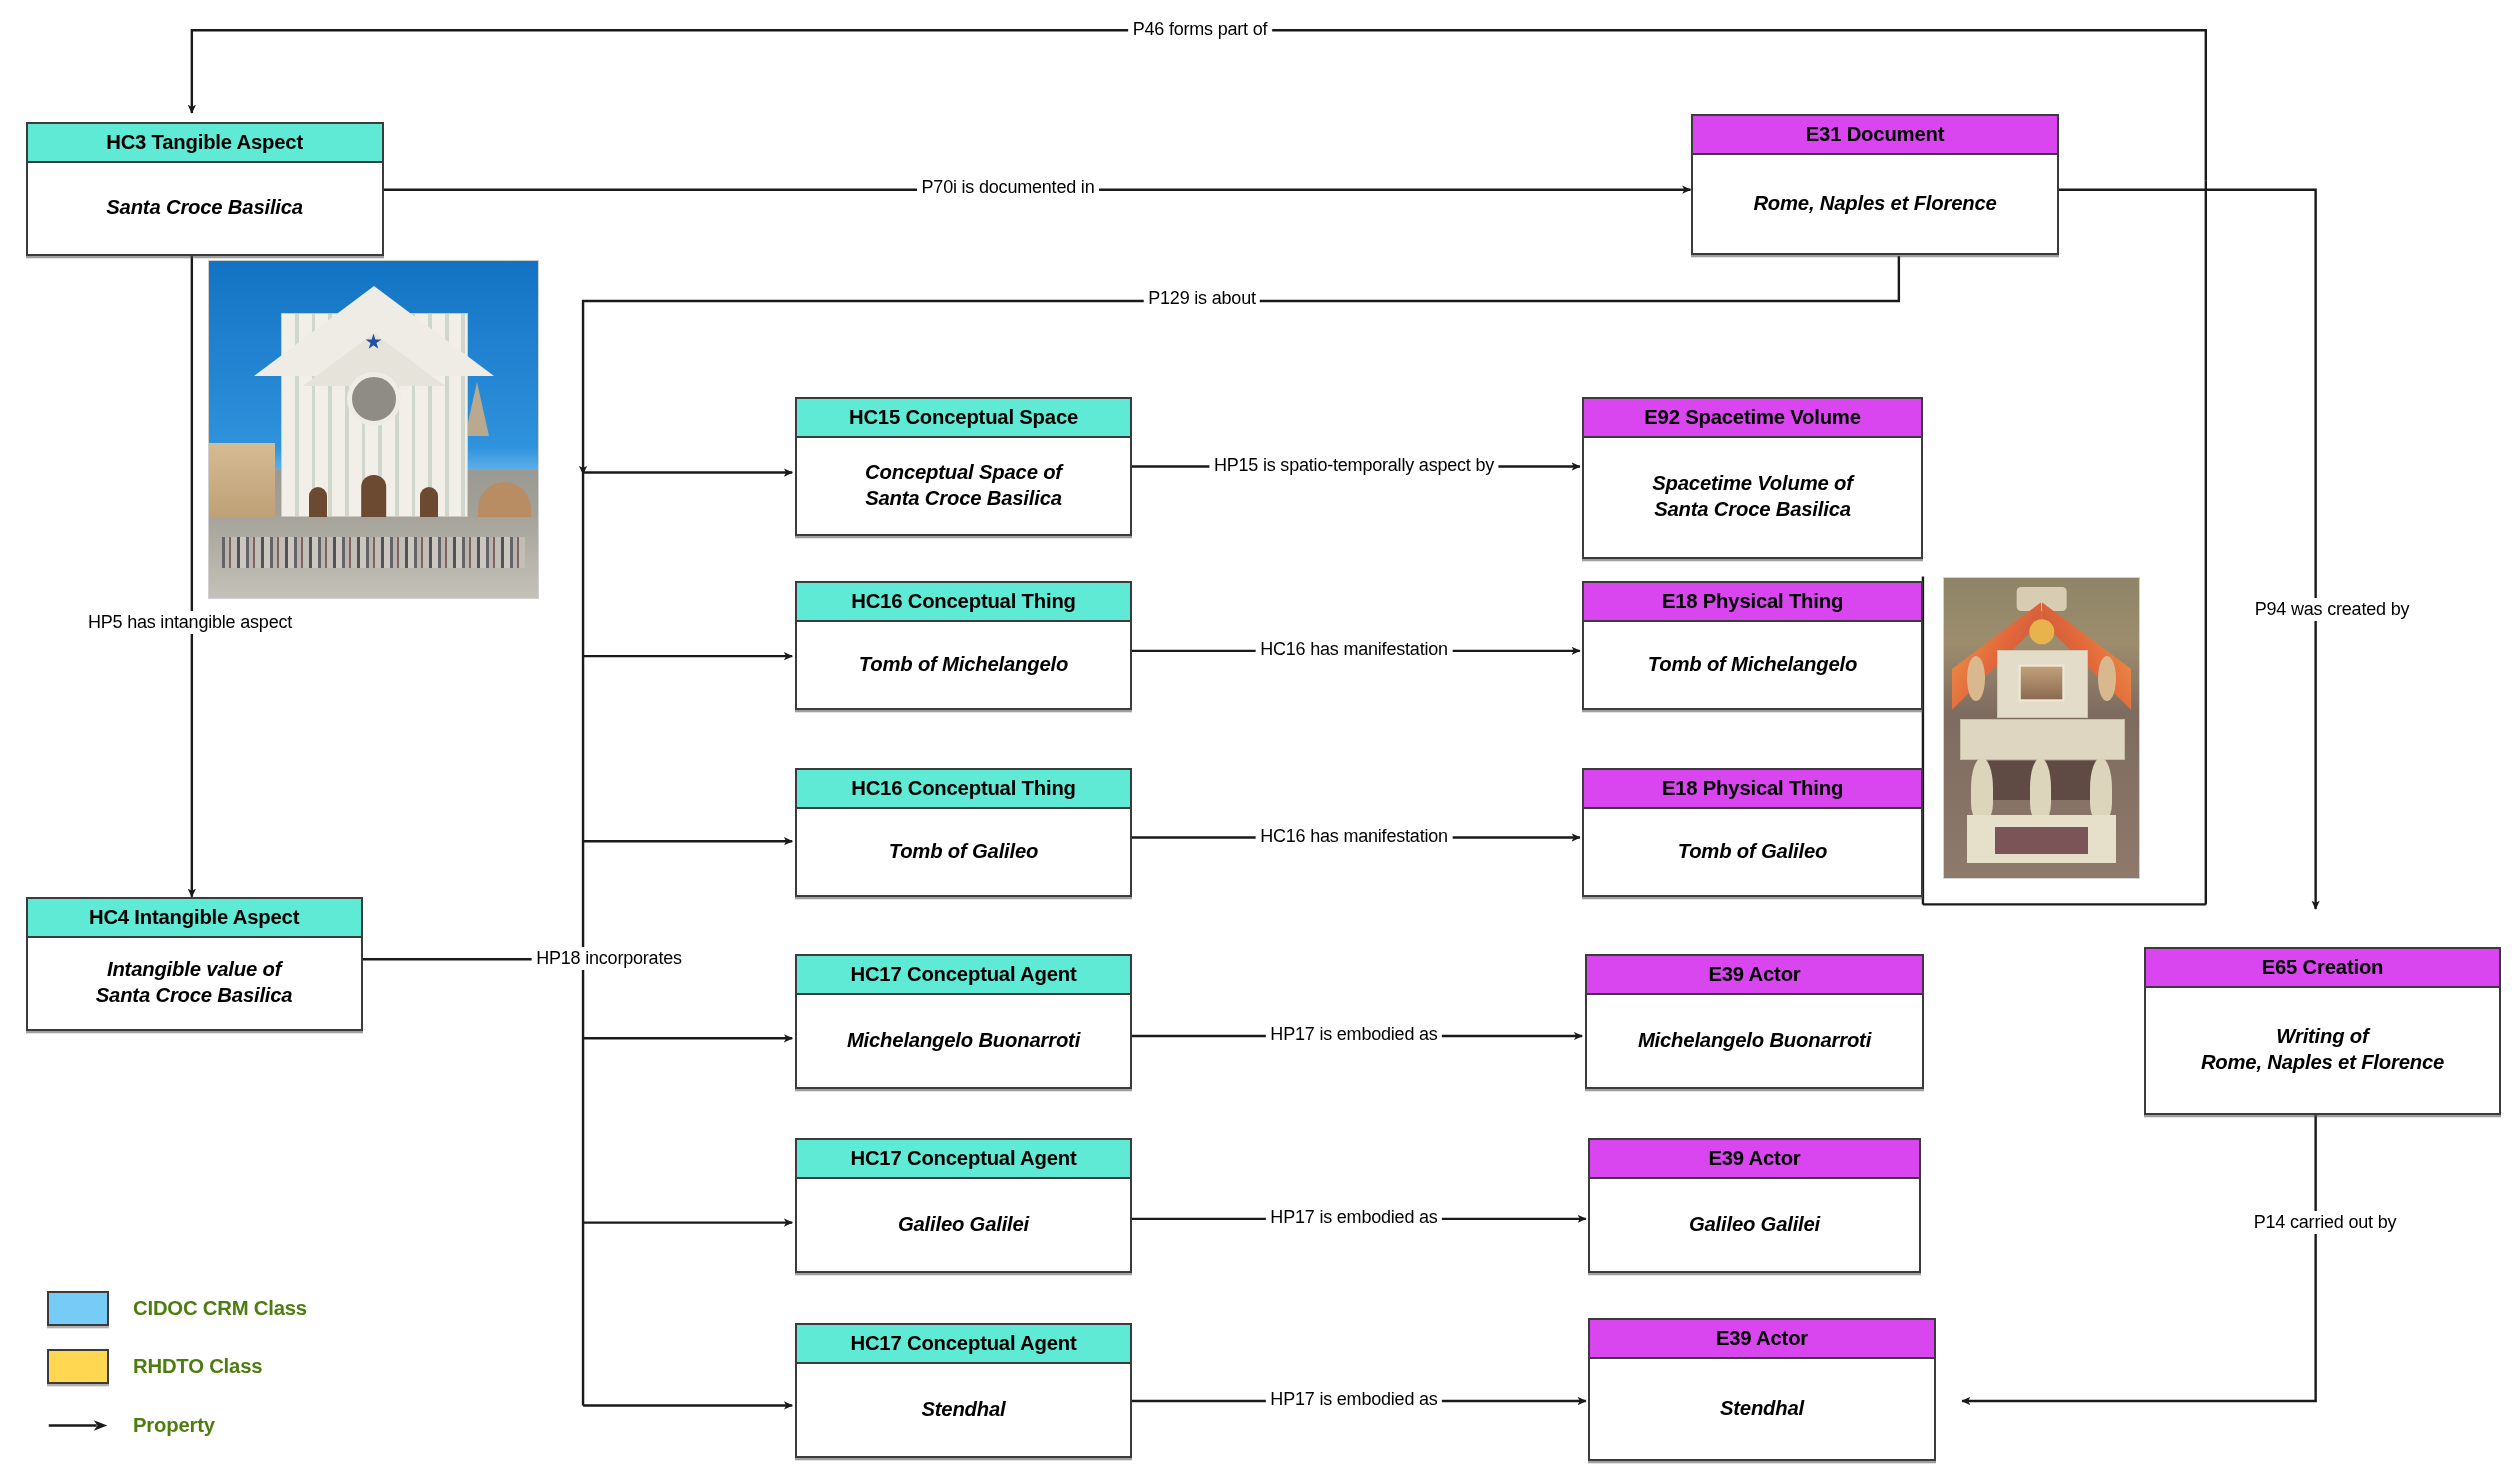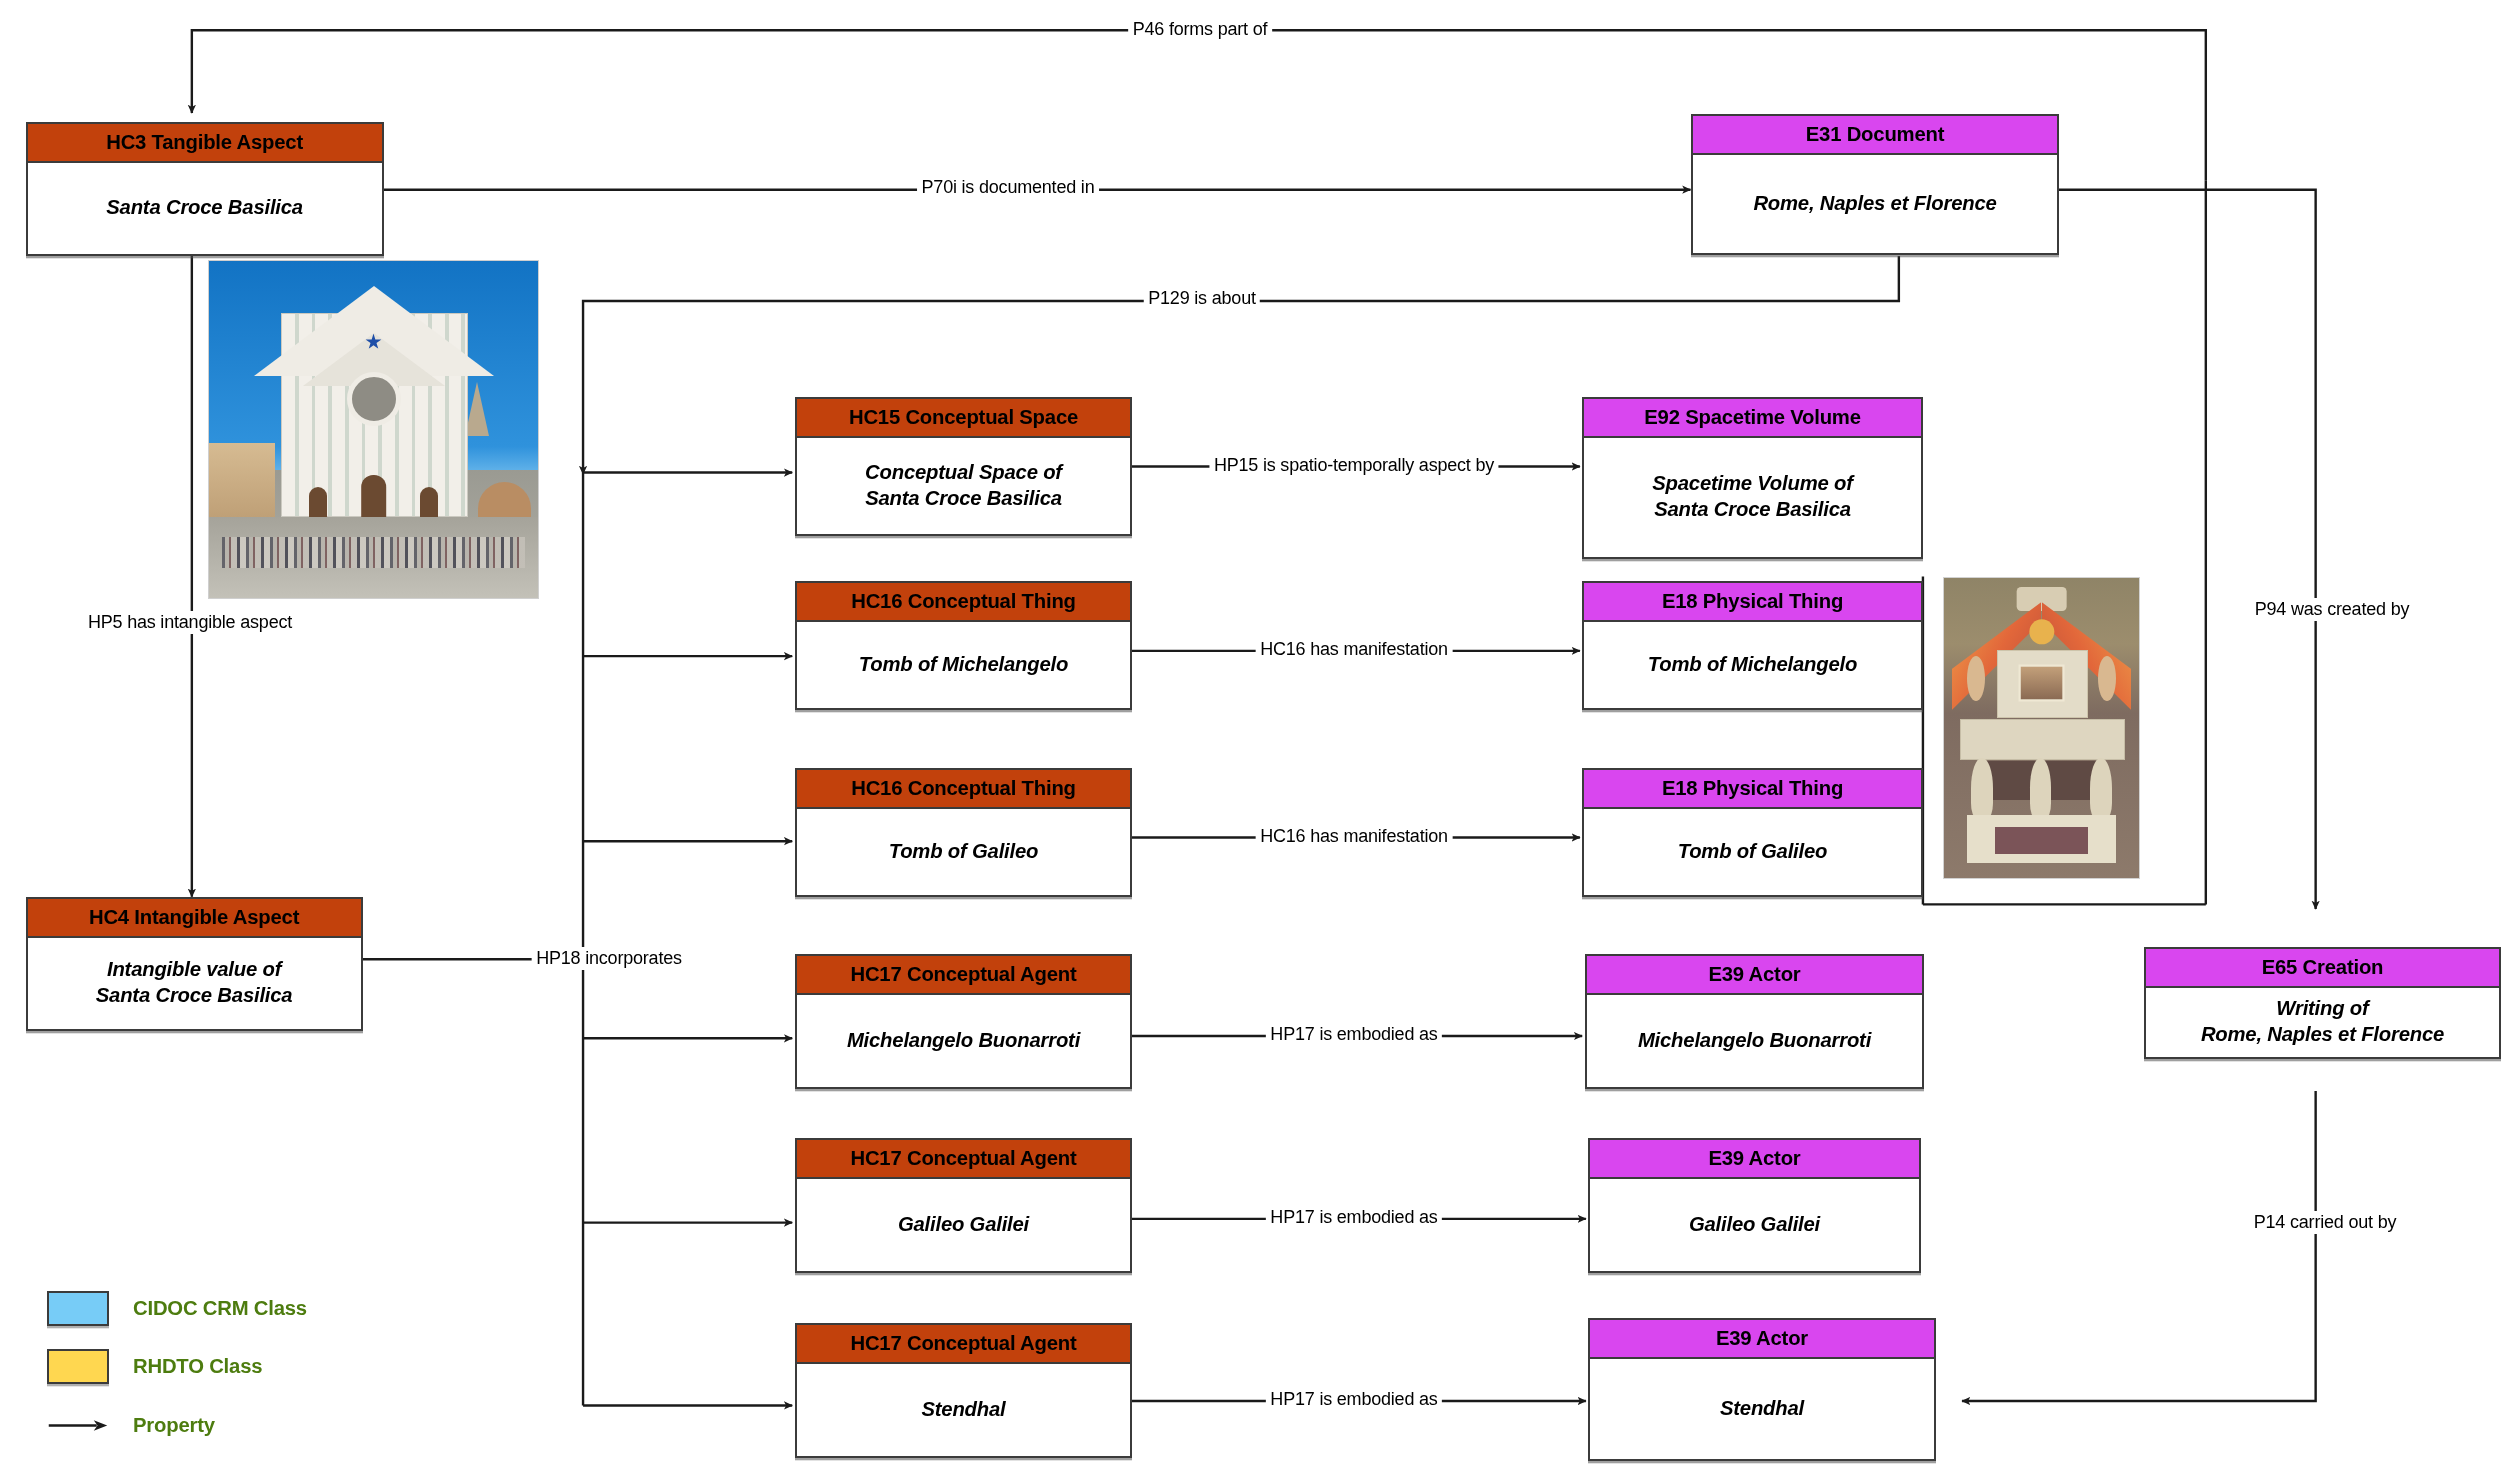--- a/index.html
+++ b/index.html
@@ -35,21 +35,21 @@
     border-bottom:2.3px solid #3b3b3b;
     text-align:center;
     font-weight:bold;
     font-size:20.3px;
     line-height:1.15;
     padding:6.8px 4.5px 6.8px 4.5px;
     color:#000;
     letter-spacing:-0.2px;
   }
   .node.crm .hdr{background:#d946ef;}
-  .node.rhdto .hdr{background:#c2410c;}
+  .node.rhdto .hdr{background:#5eead4;}
   .node .body{
     flex:1;
     display:flex;
     align-items:center;
     justify-content:center;
     text-align:center;
     font-style:italic;
     font-weight:bold;
     font-size:20.3px;
     line-height:1.28;
@@ -293,21 +293,21 @@
     <div class="hdr">HC4 Intangible Aspect</div>
     <div class="body">Intangible value of
 Santa Croce Basilica</div>
   </div>
 
   <div class="node crm" style="left:1691px;top:114px;width:368px;height:141px;">
     <div class="hdr">E31 Document</div>
     <div class="body">Rome, Naples et Florence</div>
   </div>
 
-  <div class="node crm" style="left:2144px;top:947px;width:357px;height:112px;">
+  <div class="node crm" style="left:2144px;top:947px;width:357px;height:168px;">
     <div class="hdr">E65 Creation</div>
     <div class="body">Writing of
 Rome, Naples et Florence</div>
   </div>
 
   <div class="node rhdto" style="left:795px;top:397px;width:337px;height:139px;">
     <div class="hdr">HC15 Conceptual Space</div>
     <div class="body">Conceptual Space of
 Santa Croce Basilica</div>
   </div>

